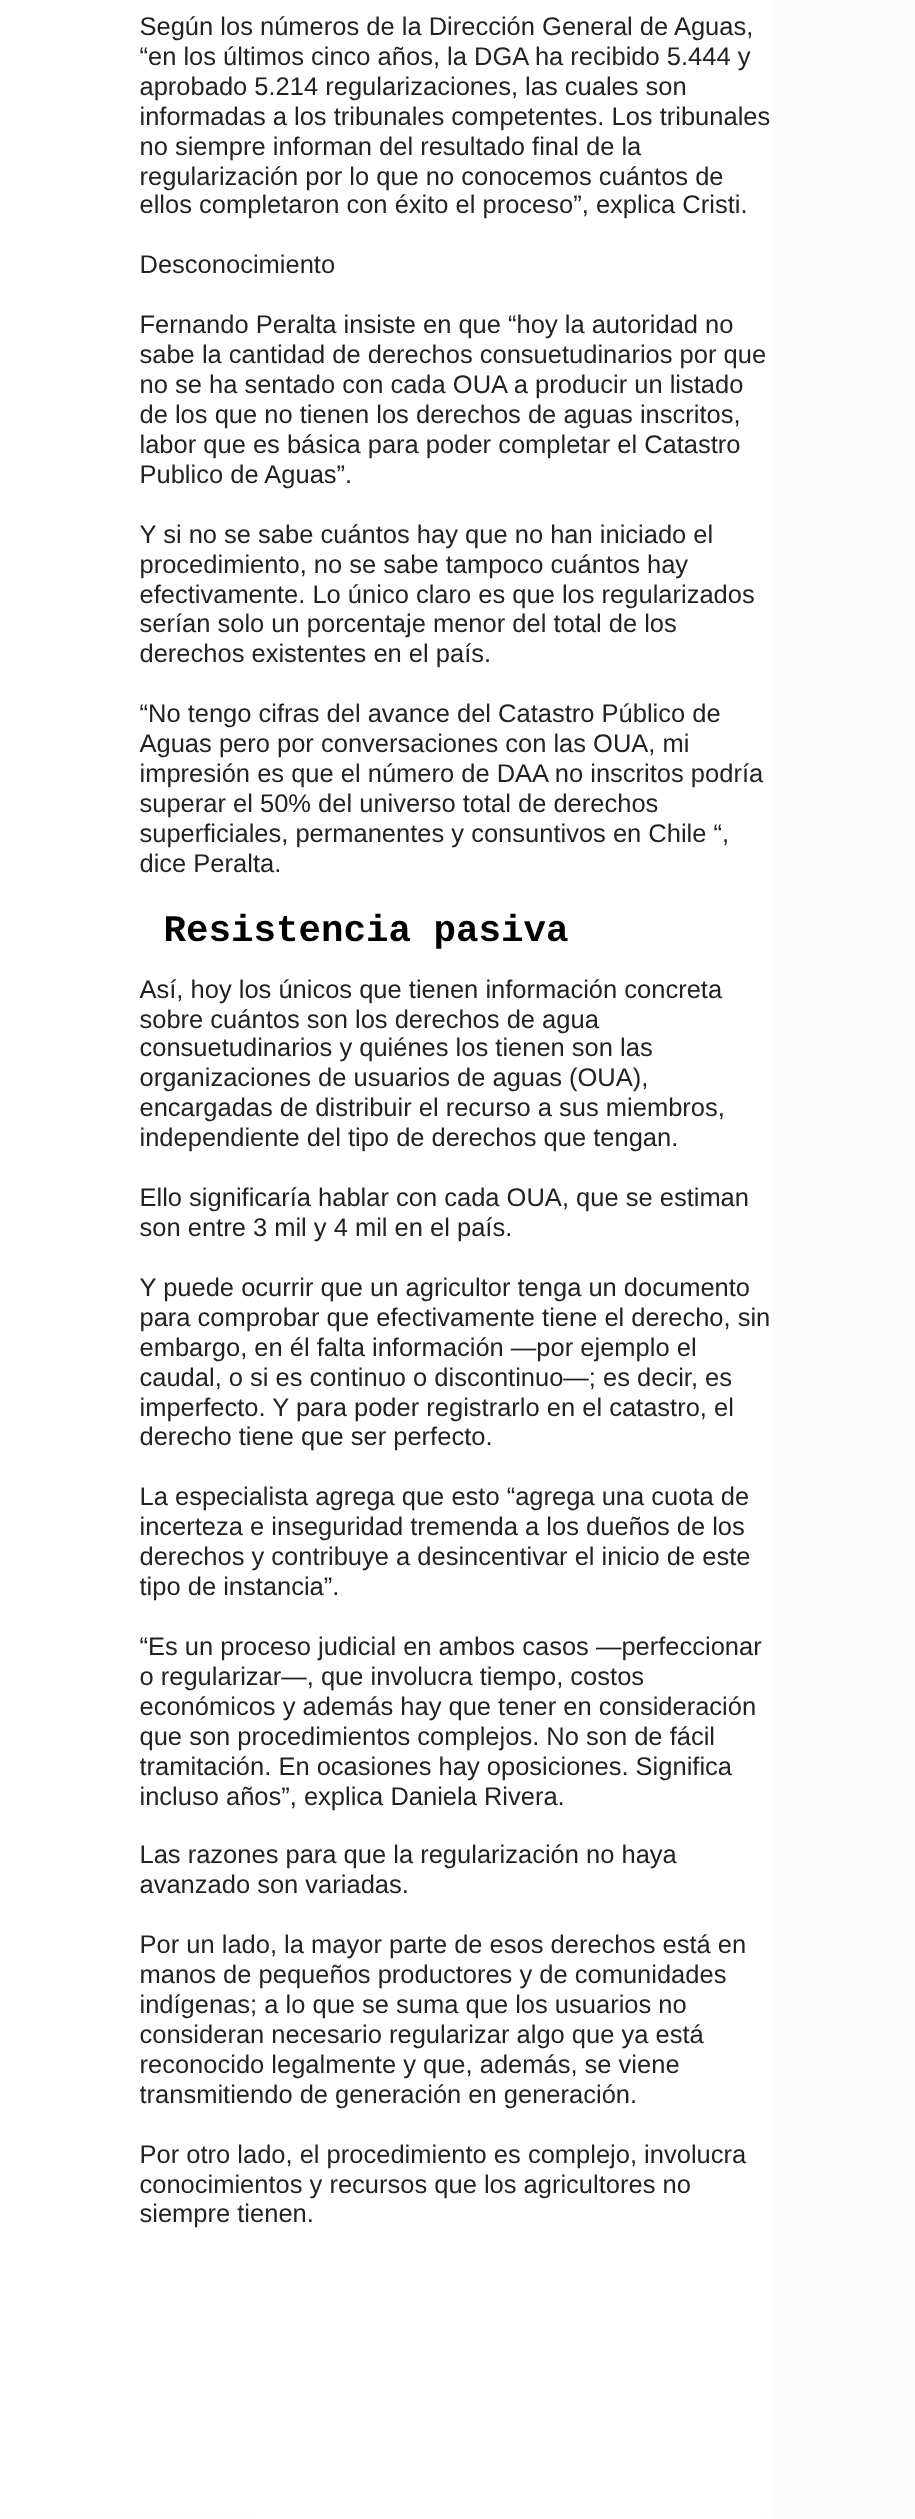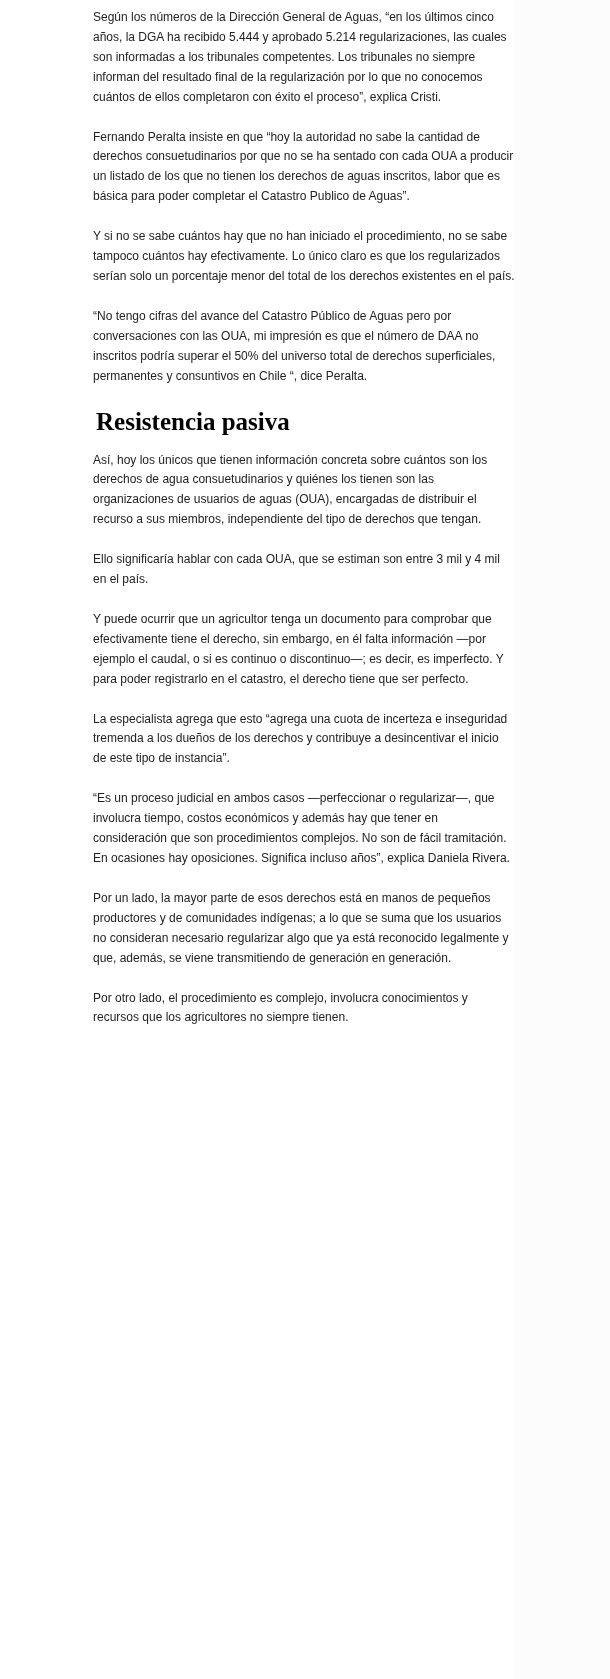--- a/index.html
+++ b/index.html
@@ -19,45 +19,47 @@
     top: 0;
     width: 434px;
     height: 1679px;
     background: #ffffff;
     box-sizing: border-box;
     padding: 0 0 0 13px;
   }
   .article p {
     margin: 0 0 20px 0;
     font-family: "Liberation Sans", sans-serif;
-    font-size: 12px;
+    font-size: 17px;
     line-height: 19.9px;
     color: #222222;
     width: 422px;
   }
   .article p.first { margin-top: 8px; }
   .article h2 {
-    font-family: Liberation Serif, serif;
+    font-family: Liberation Mono, monospace;
     font-weight: bold;
     font-size: 25px;
     line-height: 30px;
     color: #000000;
-    margin: 14px 0 14px 3px;
+    margin: 14px 0 14px 16px;
   }
 </style>
 </head>
 <body>
 
 <div class="left-gutter"></div>
 <main class="article">
   <p class="first">Según los números de la Dirección General de Aguas, “en los últimos cinco años, la DGA ha recibido 5.444 y aprobado 5.214 regularizaciones, las cuales son informadas a los tribunales competentes. Los tribunales no siempre informan del resultado final de la regularización por lo que no conocemos cuántos de ellos completaron con éxito el proceso”, explica Cristi.</p>
+  <p>Desconocimiento</p>
   <p>Fernando Peralta insiste en que “hoy la autoridad no sabe la cantidad de derechos consuetudinarios por que no se ha sentado con cada OUA a producir un listado de los que no tienen los derechos de aguas inscritos, labor que es básica para poder completar el Catastro Publico de Aguas”.</p>
   <p>Y si no se sabe cuántos hay que no han iniciado el procedimiento, no se sabe tampoco cuántos hay efectivamente. Lo único claro es que los regularizados serían solo un porcentaje menor del total de los derechos existentes en el país.</p>
   <p>“No tengo cifras del avance del Catastro Público de Aguas pero por conversaciones con las OUA, mi impresión es que el número de DAA no inscritos podría superar el 50% del universo total de derechos superficiales, permanentes y consuntivos en Chile “, dice Peralta.</p>
   <h2>Resistencia pasiva</h2>
   <p>Así, hoy los únicos que tienen información concreta sobre cuántos son los derechos de agua consuetudinarios y quiénes los tienen son las organizaciones de usuarios de aguas (OUA), encargadas de distribuir el recurso a sus miembros, independiente del tipo de derechos que tengan.</p>
   <p>Ello significaría hablar con cada OUA, que se estiman son entre 3 mil y 4 mil en el país.</p>
   <p>Y puede ocurrir que un agricultor tenga un documento para comprobar que efectivamente tiene el derecho, sin embargo, en él falta información —por ejemplo el caudal, o si es continuo o discontinuo—; es decir, es imperfecto. Y para poder registrarlo en el catastro, el derecho tiene que ser perfecto.</p>
   <p>La especialista agrega que esto “agrega una cuota de incerteza e inseguridad tremenda a los dueños de los derechos y contribuye a desincentivar el inicio de este tipo de instancia”.</p>
   <p>“Es un proceso judicial en ambos casos —perfeccionar o regularizar—, que involucra tiempo, costos económicos y además hay que tener en consideración que son procedimientos complejos. No son de fácil tramitación. En ocasiones hay oposiciones. Significa incluso años”, explica Daniela Rivera.</p>
+  <p>Las razones para que la regularización no haya avanzado son variadas.</p>
   <p>Por un lado, la mayor parte de esos derechos está en manos de pequeños productores y de comunidades indígenas; a lo que se suma que los usuarios no consideran necesario regularizar algo que ya está reconocido legalmente y que, además, se viene transmitiendo de generación en generación.</p>
   <p>Por otro lado, el procedimiento es complejo, involucra conocimientos y recursos que los agricultores no siempre tienen.</p>
 </main>
 
 </body></html>

